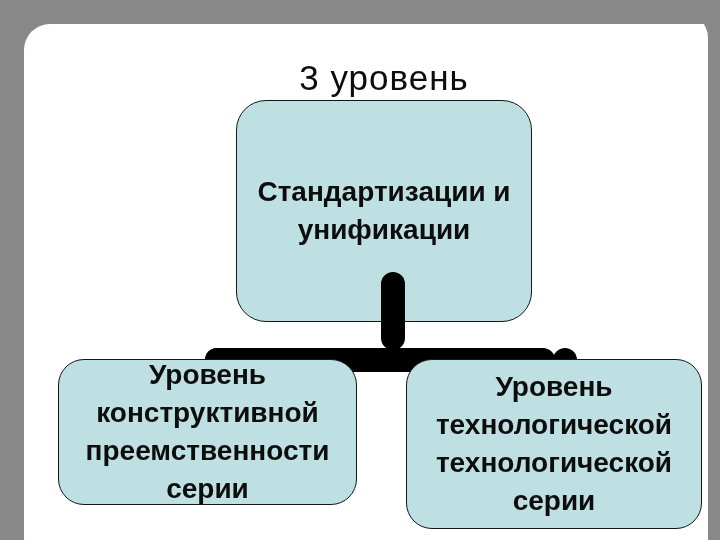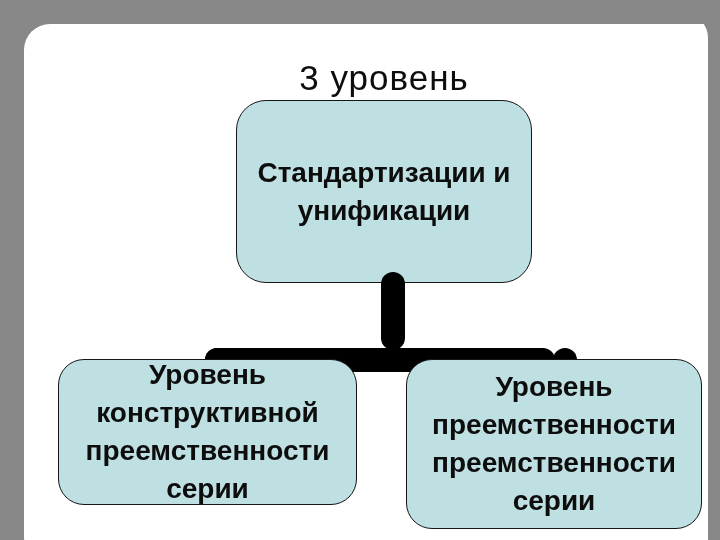--- a/index.html
+++ b/index.html
@@ -43,21 +43,21 @@
     font-weight: 700;
     font-size: 28px;
     line-height: 38px;
     color: var(--text);
     padding: 0 8px;
   }
   .node-root {
     left: 212px;
     top: 76px;
     width: 296px;
-    height: 183px;
+    height: 222px;
     border-radius: 30px;
   }
   .node-left {
     left: 34px;
     top: 335px;
     width: 299px;
     height: 146px;
     border-radius: 26px;
   }
   .node-right {
@@ -90,16 +90,16 @@
   <div class="connector stem"></div>
   <div class="connector hline"></div>
   <div class="connector drop-left"></div>
   <div class="connector drop-right"></div>
 
   <div class="node node-left">
     <span class="node-label">Уровень конструктивной преемственности серии</span>
   </div>
 
   <div class="node node-right">
-    <span class="node-label">Уровень преемственности преемственности серии</span>
+    <span class="node-label">Уровень технологической технологической серии</span>
   </div>
 
 </div>
 
 </body></html>

